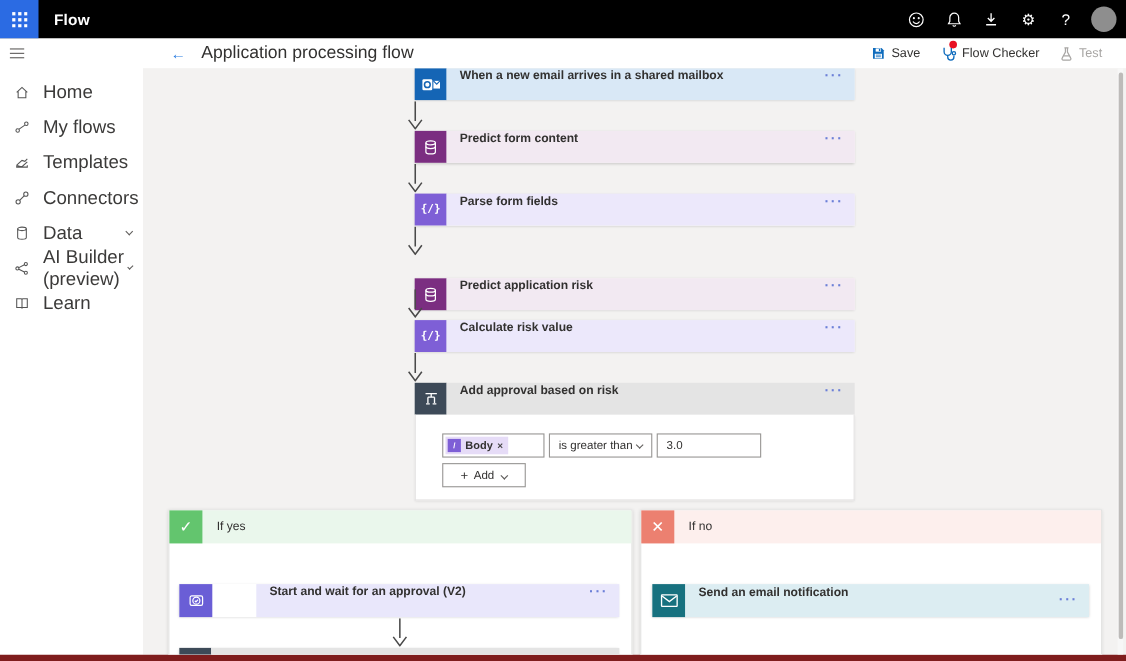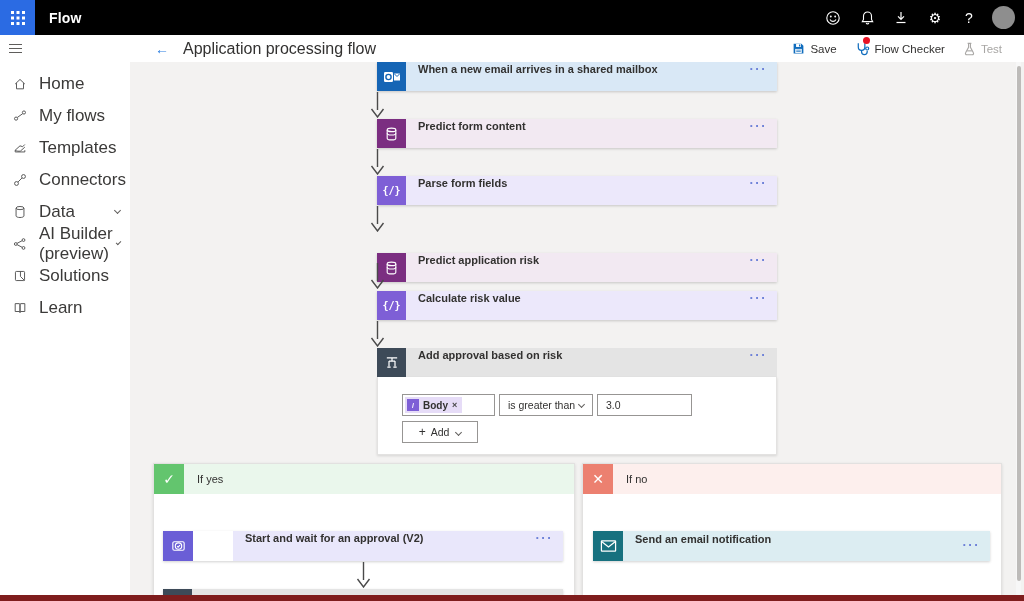--- a/index.html
+++ b/index.html
@@ -226,29 +226,20 @@
             <circle cx="3.2" cy="8" r="1.6"></circle>
             <circle cx="12" cy="3.5" r="1.6"></circle>
             <circle cx="12" cy="12.5" r="1.6"></circle>
             <path d="M4.7 7.2 10.5 4.2M4.7 8.8l5.8 3"></path>
           </svg>
       </span>
       <span>AI Builder (preview)</span>
       <span class="chev"></span>
     </div>
 
-    <div class="side-item">
-      <span class="s-icon">
-        <svg width="14" height="14" viewBox="0 0 16 16" fill="none" stroke="#555" stroke-width="1.1">
-            <rect x="2.8" y="2.8" width="10.4" height="10.4" rx="1"></rect>
-            <path d="M8.5 2.8v5.7l4.7 4.7"></path>
-          </svg>
-      </span>
-      <span>Solutions</span>
-    </div>
 
     <div class="side-item">
       <span class="s-icon">
         <svg width="14" height="14" viewBox="0 0 16 16" fill="none" stroke="#555" stroke-width="1.1">
             <path d="M2.5 3h4.5a1 1 0 0 1 1 1v9a1 1 0 0 0-1-1H2.5zM13.5 3H9a1 1 0 0 0-1 1v9a1 1 0 0 1 1-1h4.5z"></path>
           </svg>
       </span>
       <span>Learn</span>
     </div>
   </nav>

